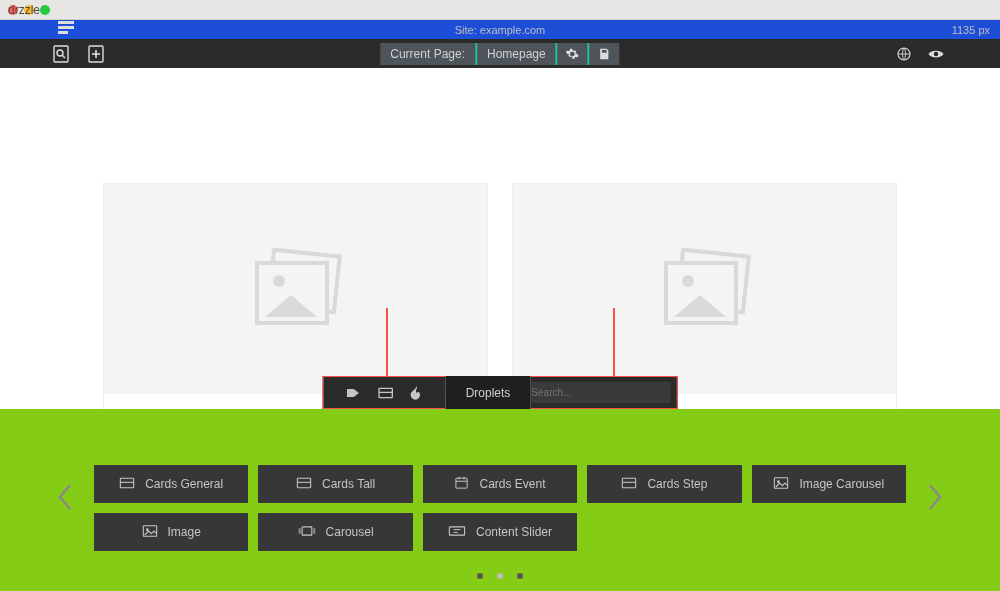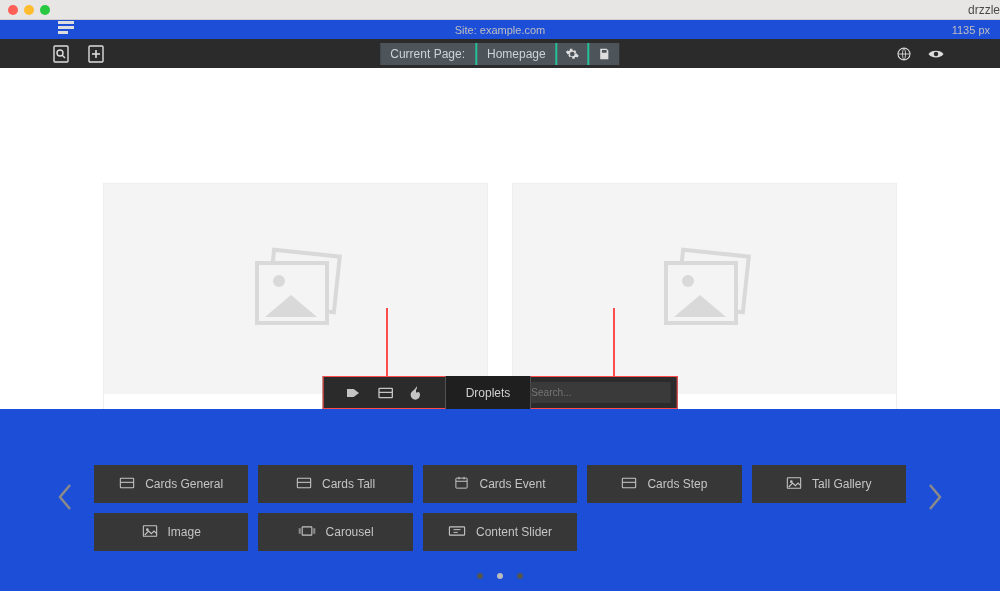--- a/index.html
+++ b/index.html
@@ -5,21 +5,21 @@
   * { box-sizing: border-box; margin: 0; padding: 0; font-family: -apple-system, Helvetica, Arial, sans-serif; }
   html, body { width: 1000px; height: 591px; overflow: hidden; background: #fff; }
 
   
   .titlebar { height: 20px; background: #e8e6e4; display: flex; align-items: center; position: relative; border-bottom: 1px solid #d0cecc; }
   .traffic { display: flex; gap: 6px; margin-left: 8px; }
   .dot { width: 10px; height: 10px; border-radius: 50%; }
   .dot.red { background: #ff5f57; }
   .dot.yellow { background: #febc2e; }
   .dot.green { background: #28c840; }
-  .titlebar .title { position: absolute; left: 0; right: 0; text-align: right; font-size: 12px; color: #4a4a4a; pointer-events: none; }
+  .titlebar .title { position: absolute; left: 8px; right: 0; text-align: left; font-size: 12px; color: #4a4a4a; pointer-events: none; }
 
   
   .sitebar { height: 19px; background: #1d4ed8; color: #bfbfbf; font-size: 11px; position: relative; display: flex; align-items: center; justify-content: center; }
   .sitebar .sitelabel { display: inline-block; }
   .sitebar .width { position: absolute; right: 10px; }
   .pages-icon { position: absolute; left: 58px; top: 1px; width: 16px; height: 14px; display: flex; flex-direction: column; gap: 2px; }
   .pages-icon .bar { height: 3px; background: #ddd; }
 
   
   .maintool { height: 29px; background: #2b2b2b; display: flex; align-items: center; position: relative; color: #ddd; font-size: 12px; }
@@ -46,21 +46,21 @@
   .ph .sun { position: absolute; width: 12px; height: 12px; border-radius: 50%; background: #d9d9d9; left: 22px; top: 24px; }
   .ph .mtn { position: absolute; left: 14px; top: 44px; width: 0; height: 0; border-left: 26px solid transparent; border-right: 26px solid transparent; border-bottom: 22px solid #d9d9d9; }
 
   
   .arrow { position: absolute; width: 2px; background: #ff4d4d; }
   .arrow::after { content: ""; position: absolute; bottom: -1px; left: -4px; border-left: 5px solid transparent; border-right: 5px solid transparent; border-top: 9px solid #ff4d4d; }
   .arrow1 { left: 386px; top: 240px; height: 92px; }
   .arrow2 { left: 613px; top: 240px; height: 92px; }
 
   
-  .panel { position: absolute; left: 0; right: 0; bottom: 0; height: 182px; background: #1d4ed8; }
+  .panel { position: absolute; left: 0; right: 0; bottom: 0; height: 182px; background: #84cc16; }
   .tabs { position: absolute; top: -33px; left: 50%; transform: translateX(-50%); display: flex; height: 33px; }
   .tabseg { background: #2b2b2b; display: flex; align-items: center; padding: 0 16px; gap: 12px; }
   .tabseg.first { border: 1px solid #ff4d4d; border-right: none; padding: 0 22px; gap: 16px; }
   .tabseg.mid { background: #1f1f1f; color: #d0d0d0; font-size: 12px; padding: 0 20px; }
   .tabseg.last { border: 1px solid #ff4d4d; border-left: none; padding: 0 6px 0 0; }
   .tabseg.last input { background: #3a3a3a; border: none; color: #ccc; font-size: 10px; padding: 5px 1px; width: 140px; outline: none; }
   .tabicon svg { display: block; }
 
   .carousel { position: absolute; top: 20px; left: 94px; right: 94px; }
   .grid { display: grid; grid-template-columns: repeat(5, 1fr); gap: 10px; margin-top: 36px; }
@@ -247,21 +247,21 @@
                 <line x1="2" y1="9" x2="22" y2="9" stroke="#c5c5c5" stroke-width="1.6"></line>
               </svg></span>
             <span>Cards Step</span>
           </div>
           <div class="tile">
             <span><svg width="16" height="14" viewBox="0 0 24 20">
                 <rect x="2" y="2" width="20" height="16" rx="1" fill="none" stroke="#c5c5c5" stroke-width="1.6"></rect>
                 <circle cx="8" cy="8" r="2" fill="#c5c5c5"></circle>
                 <polyline points="4,16 10,10 14,14 18,10 22,14" fill="none" stroke="#c5c5c5" stroke-width="1.6"></polyline>
               </svg></span>
-            <span>Tall Gallery</span>
+            <span>Image Carousel</span>
           </div>
           <div class="tile">
             <span><svg width="16" height="14" viewBox="0 0 24 20">
                 <rect x="2" y="2" width="20" height="16" rx="1" fill="none" stroke="#c5c5c5" stroke-width="1.6"></rect>
                 <circle cx="8" cy="8" r="2" fill="#c5c5c5"></circle>
                 <polyline points="4,16 10,10 14,14 18,10 22,14" fill="none" stroke="#c5c5c5" stroke-width="1.6"></polyline>
               </svg></span>
             <span>Image</span>
           </div>
           <div class="tile">

